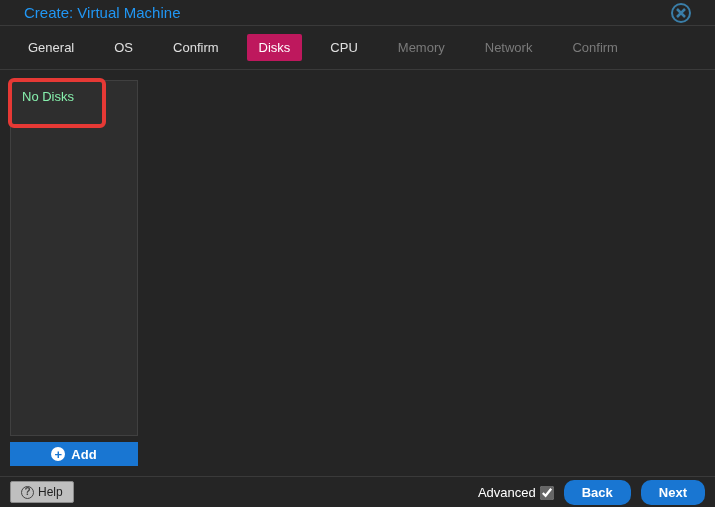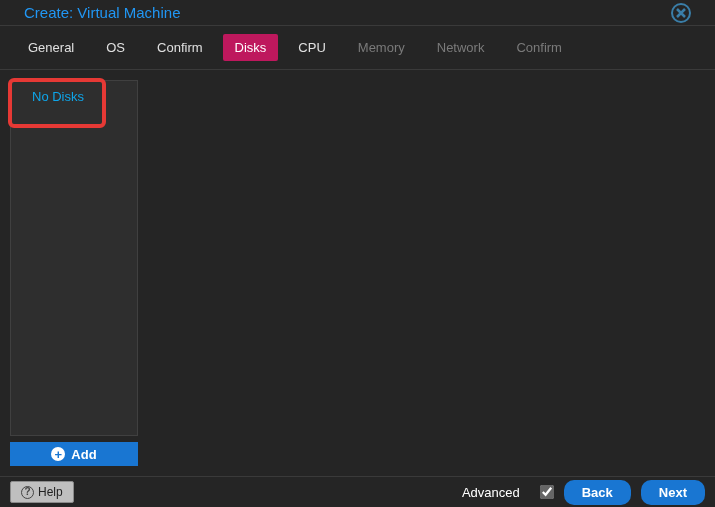--- a/index.html
+++ b/index.html
@@ -49,21 +49,21 @@
     .close-btn svg {
       width: 10px;
       height: 10px;
       stroke: #3a7ea8;
       stroke-width: 2.5;
     }
     .tabbar {
       display: flex;
       align-items: center;
       padding: 8px 16px 8px 16px;
-      gap: 8px;
+      gap: 16px;
       border-bottom: 1px solid #3a3a3a;
     }
     .tab {
       padding: 6px 12px;
       font-size: 13px;
       color: #e0e0e0;
       cursor: pointer;
       border-radius: 2px;
     }
     .tab.active {
@@ -82,23 +82,23 @@
     .disk-panel {
       width: 128px;
       height: 356px;
       background: #2e2e2e;
       border: 1px solid #404040;
       position: relative;
     }
     .no-disks {
       position: absolute;
       top: 0;
-      left: 14px;
+      left: 4px;
       padding: 8px 12px 16px 7px;
-      color: #0ea5e9;
+      color: #86efac;
       font-size: 13px;
       font-weight: 400;
     }
     .highlight-box {
       position: absolute;
       top: -3px;
       left: -3px;
       width: 98px;
       height: 50px;
       border: 4px solid #e63935;
@@ -170,22 +170,22 @@
       line-height: 1;
       color: #444;
     }
     .footer-right {
       display: flex;
       align-items: center;
       gap: 10px;
     }
     .advanced {
       display: flex;
-      align-items: flex-start;
-      gap: 20px;
+      align-items: flex-end;
+      gap: 4px;
       color: #fff;
       font-size: 13px;
       font-weight: 500;
     }
     .advanced input[type="checkbox"] {
       width: 14px;
       height: 14px;
       accent-color: #666;
       cursor: pointer;
     }

